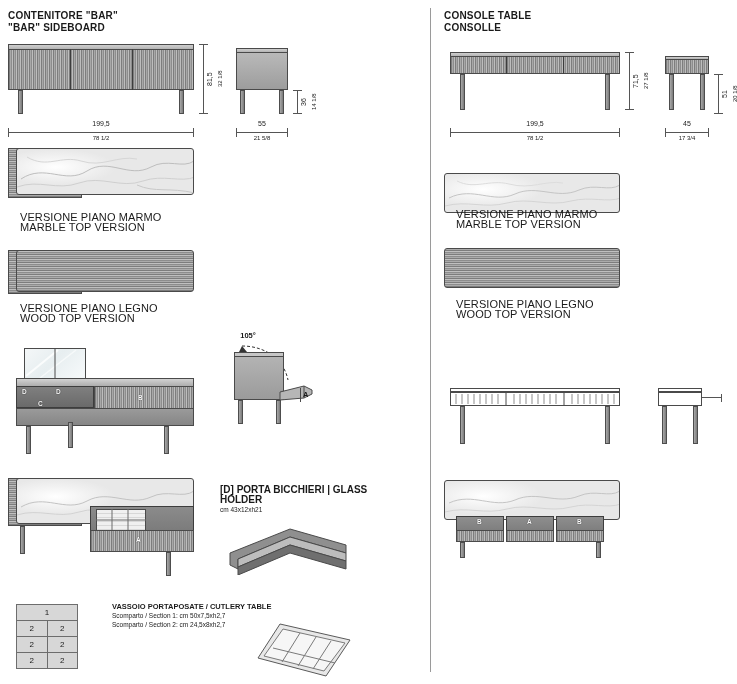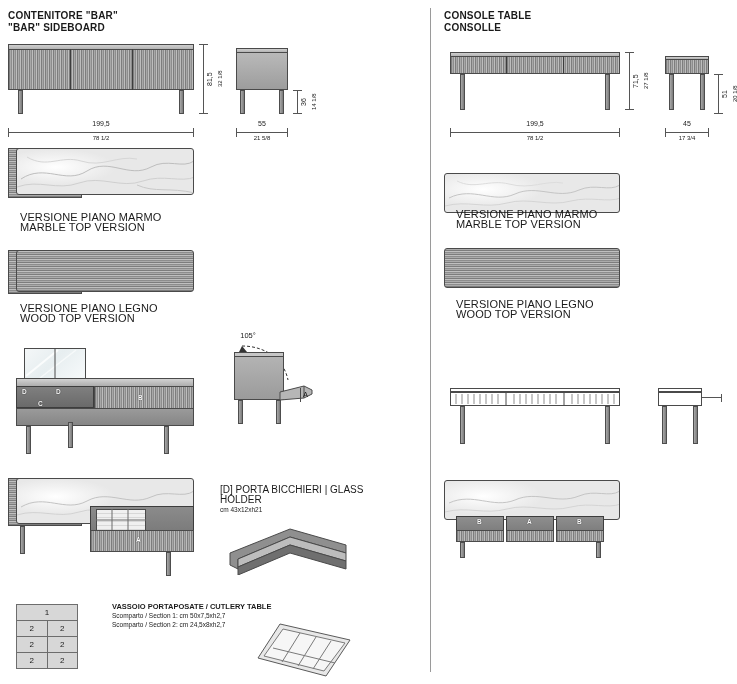--- a/index.html
+++ b/index.html
@@ -40,21 +40,21 @@
     text-transform: uppercase;
     margin-left: 12px;
   }
   .dim {
     font-size: 7px;
     line-height: 8px;
     text-align: center;
     letter-spacing: 0;
   }
   .small { font-size: 6.5px; line-height: 8.5px; }
-  .bold { font-weight: normal; }
+  .bold { font-weight: bold; }
 
   
   .abs { position: absolute; }
 
   
   .ribbed {
     background:
       repeating-linear-gradient(90deg,
         #7d7d7d 0px, #7d7d7d 1px,
         #a8a8a8 1px, #a8a8a8 2px,

